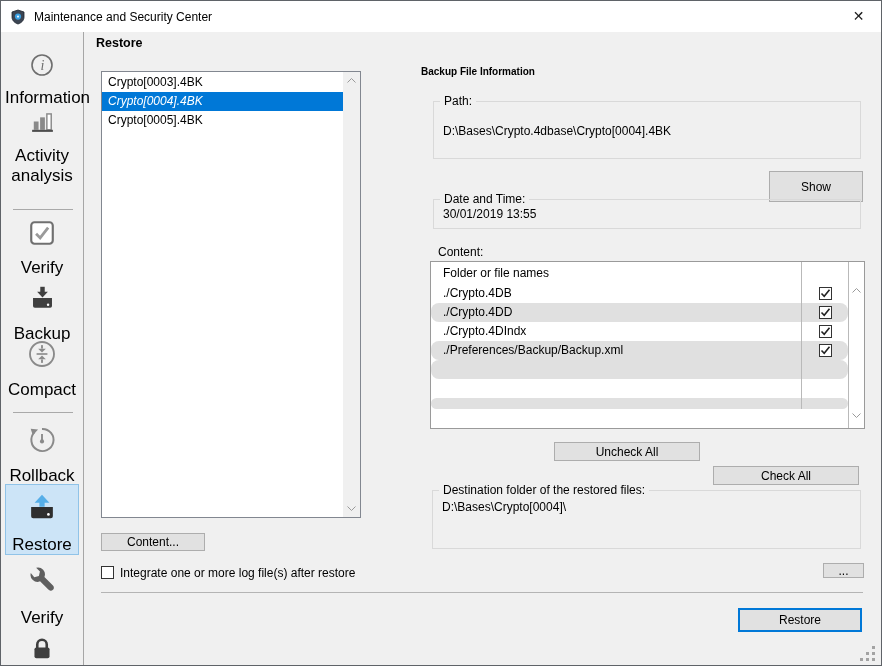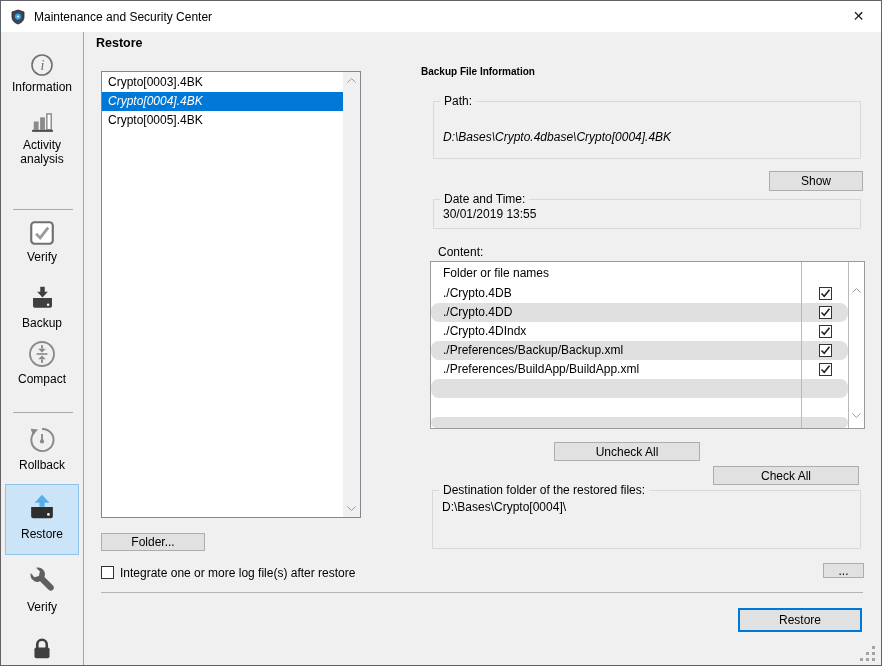--- a/index.html
+++ b/index.html
@@ -32,21 +32,21 @@
   }
   
   .sidebar{
     position:absolute;left:0;top:31px;width:83px;height:634px;
     background:#f0f0f0;border-right:1px solid #a6a6a6;
   }
   .side-item{
     position:absolute;left:4px;width:74px;text-align:center;
   }
   .side-item .ic{height:32px;display:flex;align-items:flex-end;justify-content:center;}
-  .side-item .lbl{display:block;margin-top:3px;font-size:12px;line-height:1.2;}
+  .side-item .lbl{display:block;margin-top:11px;font-size:17px;line-height:1.2;}
   .side-item.selected{
     background:var(--sel-bg);border:1px solid var(--sel-border);
     padding-top:7px;height:71px;
   }
   .side-div{position:absolute;left:12px;width:60px;height:1px;background:#a9a9a9;}
   
   .page-title{position:absolute;left:95px;top:35px;font-weight:bold;font-size:12.5px;}
   .section-title{position:absolute;left:420px;top:65px;font-weight:bold;font-size:10px;}
   
   .listbox{
@@ -242,33 +242,33 @@
         </svg>
     </span>
     <span class="arr down">
       <svg width="9" height="5" viewBox="0 0 9 5">
           <path d="M0.5 0.5 L4.5 4.5 L8.5 0.5" stroke="#9a9a9a" fill="none"></path>
         </svg>
     </span>
   </div>
 </div>
 
-<button class="btn" style="left:100px;top:532px;width:104px;height:18px;">Folder...</button>
+<button class="btn" style="left:100px;top:532px;width:104px;height:18px;">Content...</button>
 
 <span class="plain-cbx" style="left:100px;top:565px;"></span>
 <span class="inline-label" style="left:119px;top:565px;">Integrate one or more log file(s) after restore</span>
 
 <div class="section-title">Backup File Information</div>
 
 <div class="fieldset" style="left:432px;top:100px;width:428px;height:58px;">
   <span class="legend">Path:</span>
-  <span class="value" style="top:28px;font-style:italic;">D:\Bases\Crypto.4dbase\Crypto[0004].4BK</span>
-</div>
-
-<button class="btn" style="left:768px;top:170px;width:94px;height:20px;">Show</button>
+  <span class="value" style="top:22px;">D:\Bases\Crypto.4dbase\Crypto[0004].4BK</span>
+</div>
+
+<button class="btn" style="left:768px;top:170px;width:94px;height:31px;">Show</button>
 
 <div class="fieldset" style="left:432px;top:198px;width:428px;height:30px;">
   <span class="legend">Date and Time:</span>
   <span class="value" style="top:7px;">30/01/2019 13:55</span>
 </div>
 
 <span class="inline-label" style="left:437px;top:244px;">Content:</span>
 
 <div class="ctable">
   <div class="crows">
@@ -309,30 +309,20 @@
       <div class="trow gray">
         <span class="rname">./Preferences/Backup/Backup.xml</span>
         <span class="rcheck">
           <span class="cbx">
             <svg width="11" height="11" viewBox="0 0 11 11">
               <path d="M1.5 5.5 L4.2 8.2 L9.5 1.8" stroke="#222" stroke-width="1.6" fill="none"></path>
             </svg>
           </span>
         </span>
       </div>
-      <div class="trow">
-        <span class="rname">./Preferences/BuildApp/BuildApp.xml</span>
-        <span class="rcheck">
-          <span class="cbx">
-            <svg width="11" height="11" viewBox="0 0 11 11">
-              <path d="M1.5 5.5 L4.2 8.2 L9.5 1.8" stroke="#222" stroke-width="1.6" fill="none"></path>
-            </svg>
-          </span>
-        </span>
-      </div>
       <div class="trow gray">
         <span class="rname"></span>
         <span class="rcheck"></span>
       </div>
       <div class="trow">
         <span class="rname"></span>
         <span class="rcheck"></span>
       </div>
       <div class="trow gray" style="height: 11px;">
         <span class="rname"></span>

